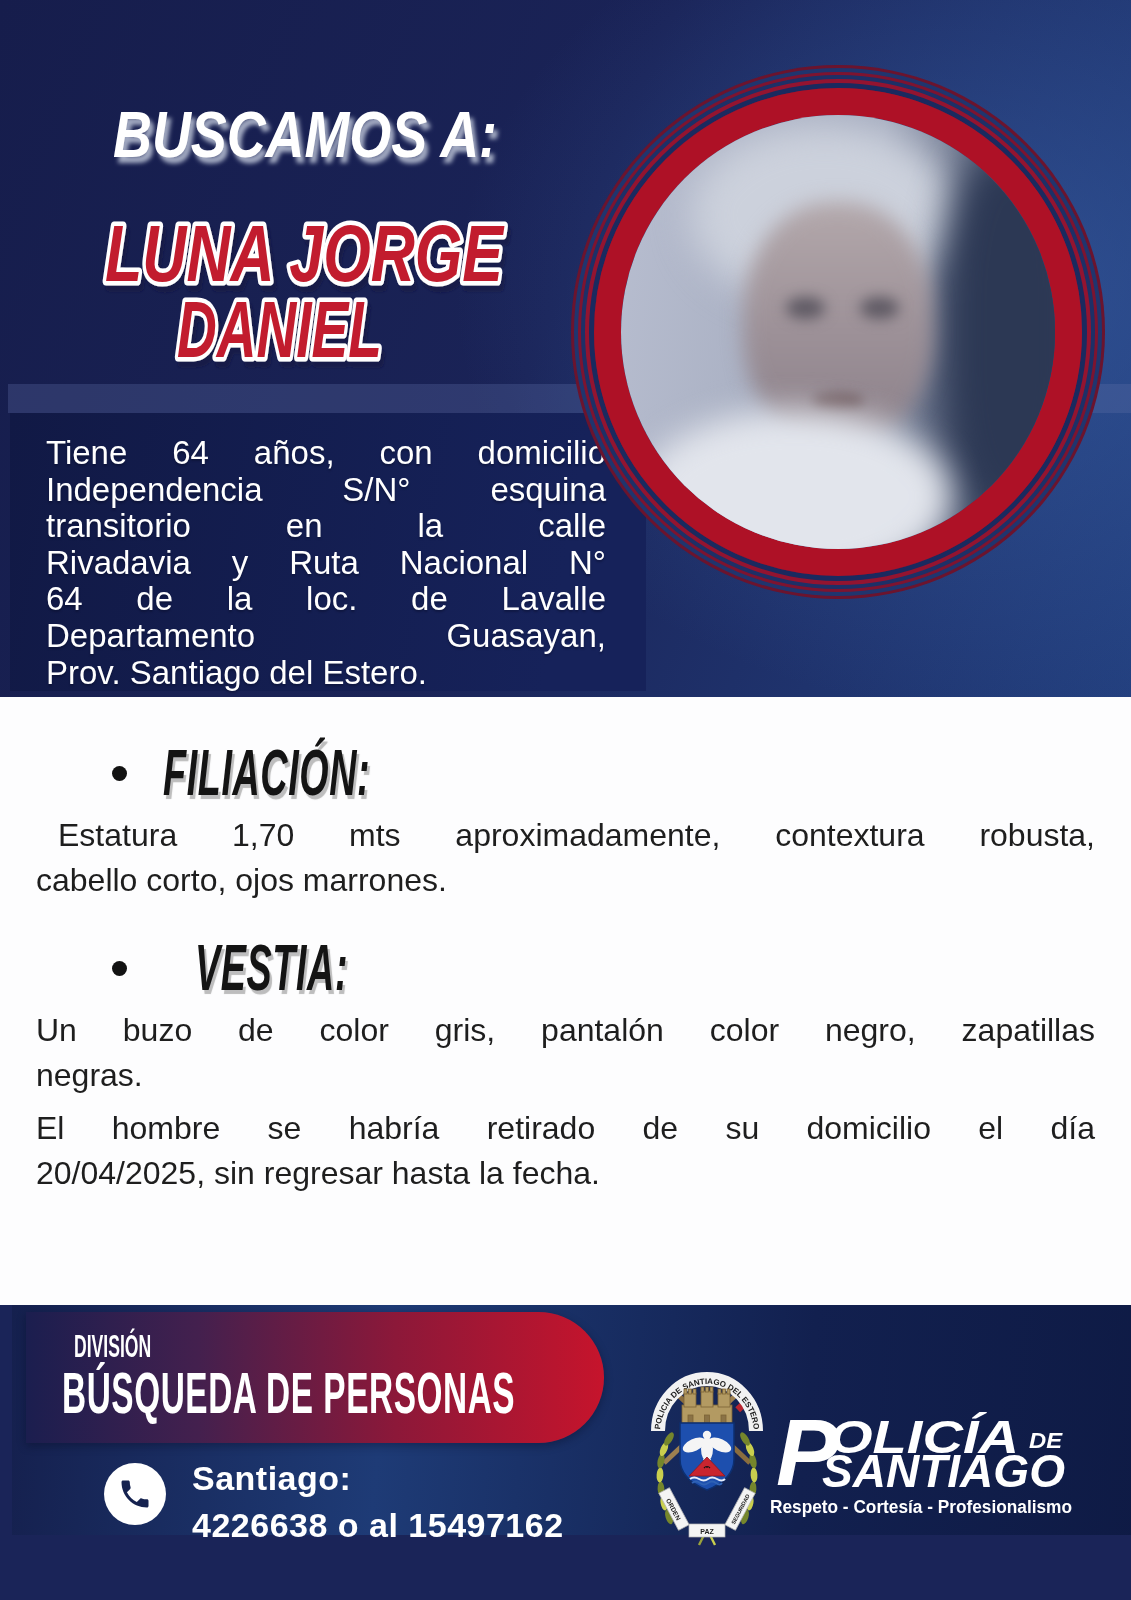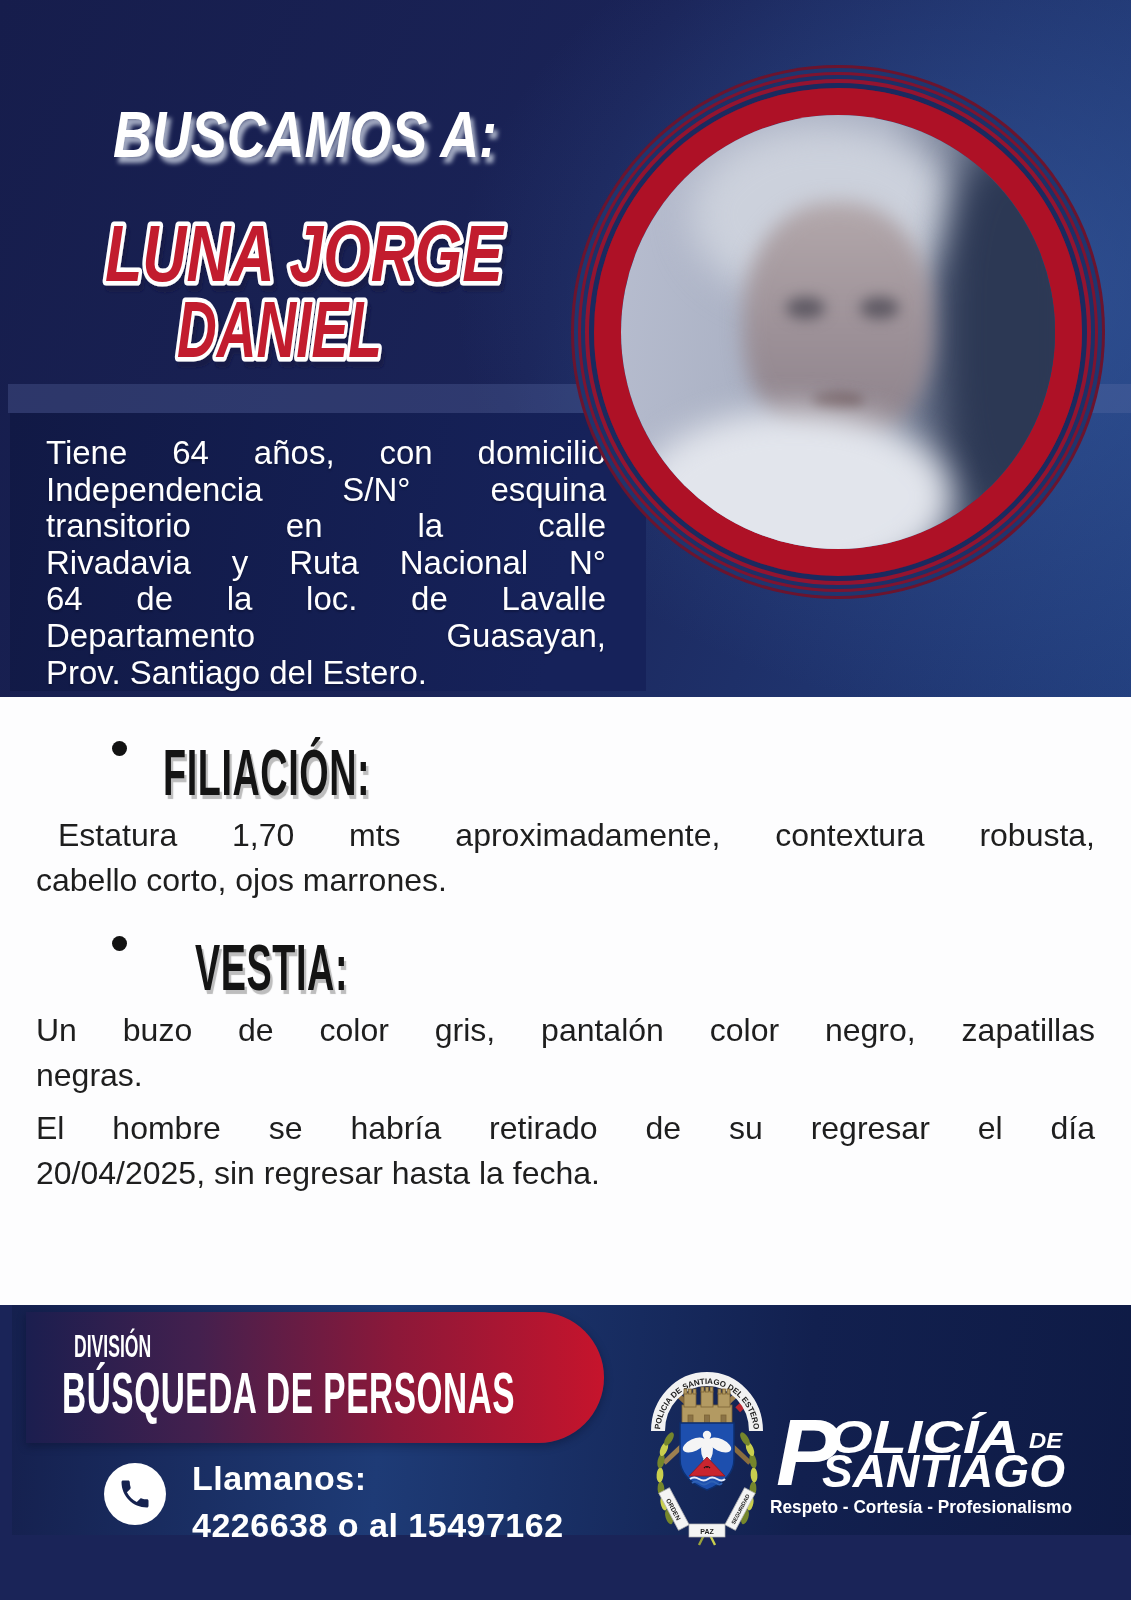--- a/index.html
+++ b/index.html
@@ -51,21 +51,21 @@
   .eyeL{left:38%;top:42%;width:9%;height:5%;background:#5f5a64;filter:blur(7px);}
   .eyeR{left:55%;top:42%;width:9%;height:5%;background:#5f5a64;filter:blur(7px);}
   .mouth{left:44%;top:64%;width:12%;height:4%;background:#6e5a5e;filter:blur(6px);}
   .shoulder{left:4%;top:68%;width:72%;height:40%;background:#e2e5ec;filter:blur(16px);}
   .darkside{right:-6%;top:8%;width:32%;height:84%;background:#2c3854;filter:blur(20px);border-radius:40%;}
   
   .white{
     position:absolute;left:0;top:697px;width:1131px;height:608px;
     background:#fdfdfe;box-sizing:border-box;padding-top:44px;color:#1d1d1d;
   }
-  .sec-head{display:flex;margin-left:112px;}
+  .sec-head{display:flex;align-items:center;margin-left:112px;font-style:italic;}
   .sec-head.mt{margin-top:33px;gap:32px;}
   .bullet{width:15px;height:15px;border-radius:50%;background:#121212;flex:0 0 auto;}
   .sec-title{
     margin-left:36px;font-size:64px;line-height:64px;font-weight:900;color:#141414;
     transform:scaleX(0.59);transform-origin:left center;white-space:nowrap;
     text-shadow:4px 4px 1px rgba(125,125,125,.5);letter-spacing:1px;
   }
   .sec-body{margin:8px 36px 0 36px;}
   .body-line{
     font-size:32px;line-height:45px;color:#1e1e1e;
@@ -166,40 +166,40 @@
     <div class="sec-head mt">
       <span class="bullet"></span>
       <span class="sec-title">VESTIA:</span>
     </div>
     <div class="sec-body">
       <div class="body-line just">Un buzo de color gris, pantalón color negro, zapatillas</div>
       <div class="body-line">negras.</div>
     </div>
 
     <div class="sec-body">
-      <div class="body-line just">El hombre se habría retirado de su regresar el día</div>
+      <div class="body-line just">El hombre se habría retirado de su domicilio el día</div>
       <div class="body-line">20/04/2025, sin regresar hasta la fecha.</div>
     </div>
 
   </section>
 
   <section class="footer">
 
     <div class="banner">
       <div class="division-label">DIVISIÓN</div>
       <div class="division-name">BÚSQUEDA DE PERSONAS</div>
     </div>
 
     <div class="phone-circle">
       <svg width="36" height="36" viewBox="0 0 24 24">
         <path fill="#15224f" d="M6.62 10.79c1.44 2.83 3.76 5.14 6.59 6.59l2.2-2.2c.27-.27.67-.36 1.02-.24 1.12.37 2.33.57 3.57.57.55 0 1 .45 1 1V20c0 .55-.45 1-1 1-9.39 0-17-7.61-17-17 0-.55.45-1 1-1h3.5c.55 0 1 .45 1 1 0 1.25.2 2.45.57 3.57.11.35.03.74-.25 1.02l-2.2 2.2z"></path>
       </svg>
     </div>
     <div class="call-text">
-      <div>Llamanos:</div>
+      <div>Santiago:</div>
       <div>4226638 o al 15497162</div>
     </div>
 
     <svg class="crest-svg" width="126" height="192" viewBox="0 0 126 192">
       <defs>
         <path id="crestArcBand" d="M 14,64 A 49,52 0 0 1 112,64"></path>
         <path id="crestArcText" d="M 16,67 A 46,49 0 0 1 110,67"></path>
       </defs>
 
       <line x1="20" y1="96" x2="92" y2="28" stroke="#9c8050" stroke-width="5"></line>

